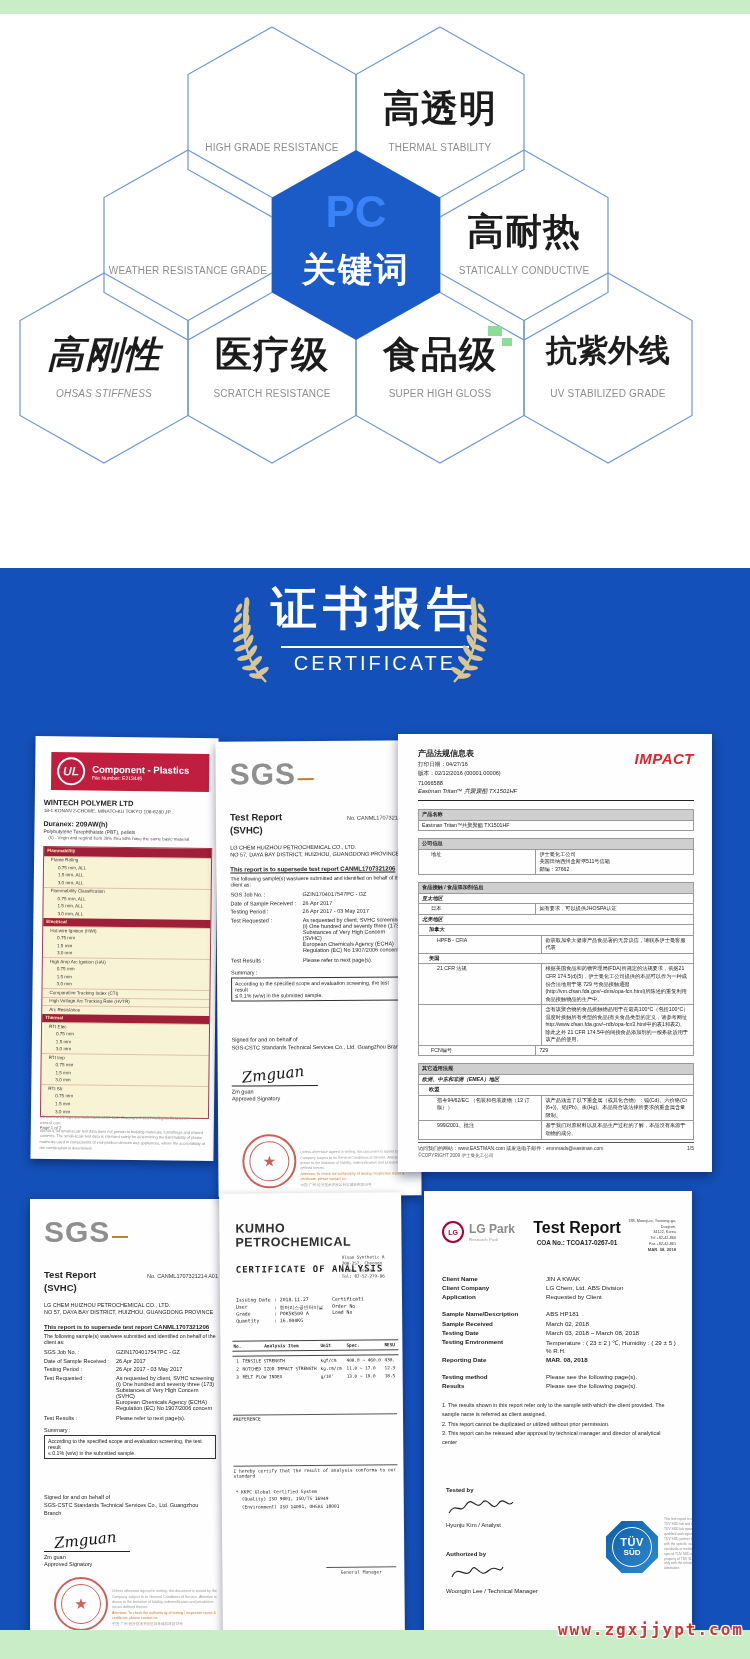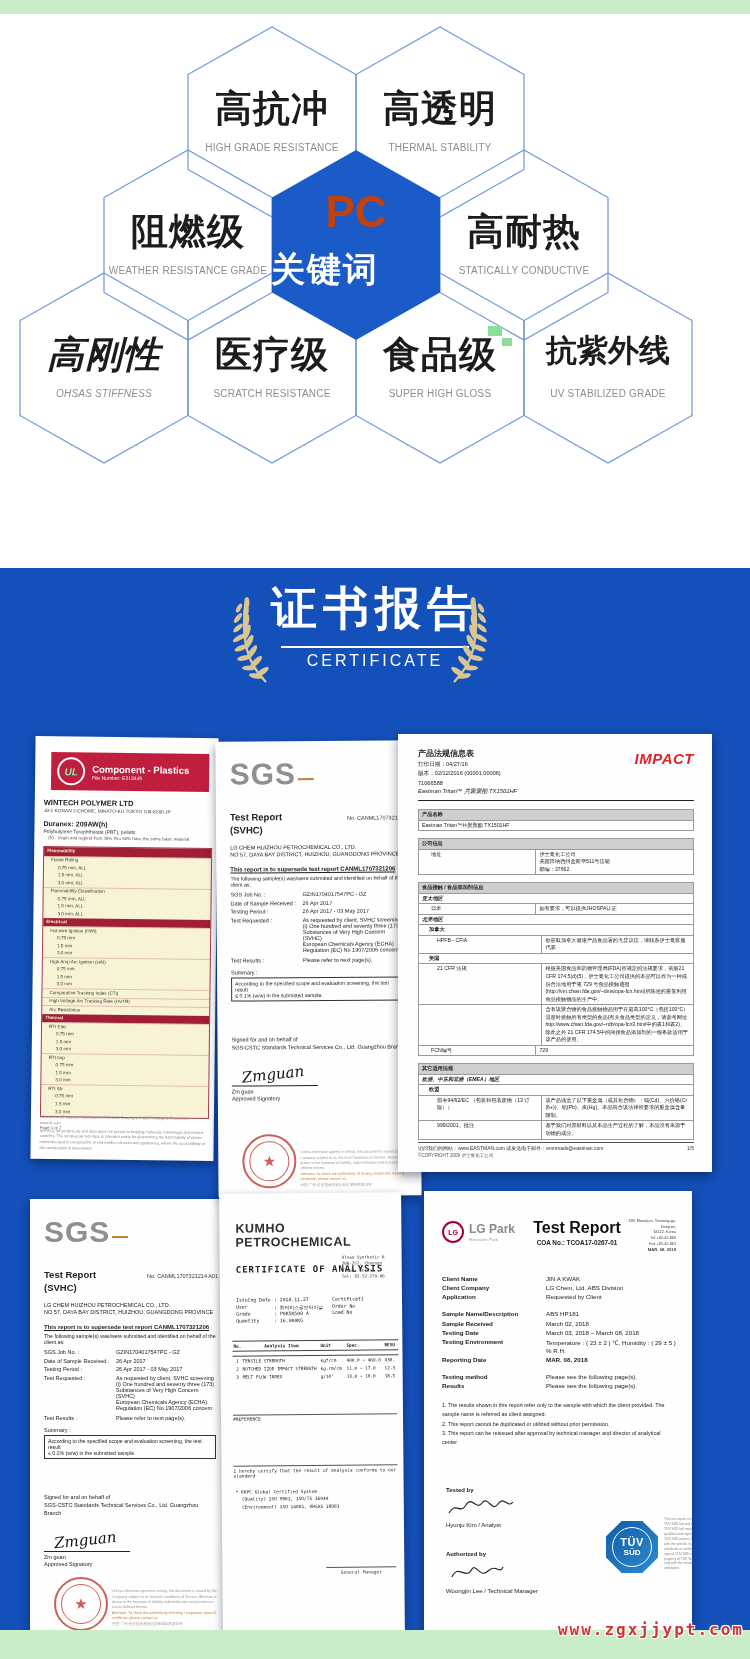--- a/index.html
+++ b/index.html
@@ -15,49 +15,49 @@
   
   .hex{position:absolute;width:170px;height:192px;z-index:2;}
   .hex svg{position:absolute;left:0;top:0;}
   .hex .cn{position:absolute;top:58px;left:0;width:100%;text-align:center;
            font-size:37px;font-weight:600;color:#1c1c1c;letter-spacing:1px;}
   .hex.cn4 .cn{font-size:31px;letter-spacing:0;}
   .hex .en{position:absolute;top:116px;left:0;width:100%;text-align:center;
            font-size:10px;color:#8d8d8d;letter-spacing:.2px;}
   .hex.hblue{z-index:5;}
   .hex.hblue .l1{position:absolute;top:38px;left:0;width:100%;text-align:center;
-                 font-size:44px;font-weight:bold;color:#c2410c;}
-  .hex.hblue .l2{position:absolute;top:98px;left:0;width:100%;
+                 font-size:44px;font-weight:bold;color:#3b82f6;}
+  .hex.hblue .l2{position:absolute;top:98px;left:0;width:100%;text-align:center;
                  font-size:34px;font-weight:bold;color:#fff;letter-spacing:2px;}
   .artifact{position:absolute;background:#8ade97;z-index:6;}
   
   .blue-area{position:absolute;left:0;top:568px;width:750px;height:1062px;background:#1450b9;z-index:1;}
   .banner{position:absolute;left:0;top:10px;width:750px;text-align:center;color:#fff;}
   .banner .t-cn{font-size:46px;font-weight:bold;letter-spacing:6px;}
   .banner .t-line{width:188px;height:2px;background:#fff;margin:6px auto 4px auto;}
-  .banner .t-en{font-size:16px;letter-spacing:3px;}
+  .banner .t-en{font-size:20px;letter-spacing:3px;}
   .laurel{position:absolute;top:14px;}
   .laurel.left{left:226px;}
   .laurel.right{left:448px;transform:scaleX(-1);}
   
   .page{position:absolute;background:#fefefe;box-shadow:0 4px 10px rgba(0,10,40,.45);
         overflow:hidden;color:#222;}
   .page.ulp{left:33px;top:737px;width:183px;height:423px;transform:rotate(.7deg);z-index:10;}
   .page.sgs1{left:217px;top:741px;width:203px;height:455px;transform:rotate(-.4deg);z-index:11;}
   .page.eastman{left:398px;top:734px;width:314px;height:438px;z-index:12;}
   .page.sgs2{left:30px;top:1199px;width:200px;height:436px;z-index:10;}
   .page.kumho{left:221px;top:1193px;width:182px;height:442px;transform:rotate(-.5deg);z-index:11;}
   .page.lg{left:424px;top:1191px;width:268px;height:444px;z-index:12;}
   .prelines{white-space:pre-line;}
   
   .ul-head{margin:16px 9px 0 16px;background:#c01e3e;color:#fff;display:flex;align-items:center;
            padding:5px 6px;gap:7px;}
   .ul-logo{width:24px;height:24px;border:2px solid #fff;border-radius:50%;flex:none;
            display:flex;align-items:center;justify-content:center;
-           font-weight:bold;font-style:italic;font-size:10px;color:#86efac;}
+           font-weight:bold;font-style:italic;font-size:12px;color:#e5e5e5;}
   .ul-ht{font-size:9.5px;font-weight:bold;}
   .ul-hf{font-size:5px;}
   .ul-co{margin:8px 9px 0 9px;font-size:7.5px;font-weight:bold;}
   .ul-ad{margin:1px 9px 0 9px;font-size:4.8px;color:#444;}
   .ul-pr{margin:7px 9px 0 9px;font-size:7px;font-weight:bold;}
   .ul-d1{margin:1px 9px 0 9px;font-size:5px;color:#333;}
   .ul-d2{margin:1px 9px 0 14px;font-size:4.4px;color:#555;}
   .ul-table{margin:6px 5px 0 9px;background:#f8f3d4;border:1px solid #a73b50;
             font-size:4.6px;color:#3a3a3a;line-height:1.42;}
   .ul-row.sec{background:#9f1e38;color:#f7edb9;font-weight:bold;padding:1px 3px;}
@@ -187,36 +187,34 @@
 <div id="screen">
 
   <div class="bar bar-top"></div>
 
   <div>
 
     <div class="hex" style="left:187px;top:26px;">
       <svg width="170" height="192" viewBox="0 0 170 192">
           <polygon points="85,1 169,48.5 169,143.5 85,191 1,143.5 1,48.5" fill="none" stroke="#6b97d9" stroke-width="1.2"></polygon>
         </svg>
-      <div class="cn">高抗冲</div>
       <div class="en">HIGH GRADE RESISTANCE</div>
     </div>
     <div class="hex" style="left:355px;top:26px;">
       <svg width="170" height="192" viewBox="0 0 170 192">
           <polygon points="85,1 169,48.5 169,143.5 85,191 1,143.5 1,48.5" fill="none" stroke="#6b97d9" stroke-width="1.2"></polygon>
         </svg>
       <div class="cn">高透明</div>
       <div class="en">THERMAL STABILITY</div>
     </div>
 
     <div class="hex" style="left:103px;top:149px;">
       <svg width="170" height="192" viewBox="0 0 170 192">
           <polygon points="85,1 169,48.5 169,143.5 85,191 1,143.5 1,48.5" fill="none" stroke="#6b97d9" stroke-width="1.2"></polygon>
         </svg>
-      <div class="cn">阻燃级</div>
       <div class="en">WEATHER RESISTANCE GRADE</div>
     </div>
     <div class="hex hblue" style="left:271px;top:149px;">
       <svg width="170" height="192" viewBox="0 0 170 192">
           <polygon points="85,1 169,48.5 169,143.5 85,191 1,143.5 1,48.5" fill="#1b5bc8"></polygon>
         </svg>
       <div class="l1">PC</div>
       <div class="l2">关键词</div>
     </div>
     <div class="hex" style="left:439px;top:149px;">

